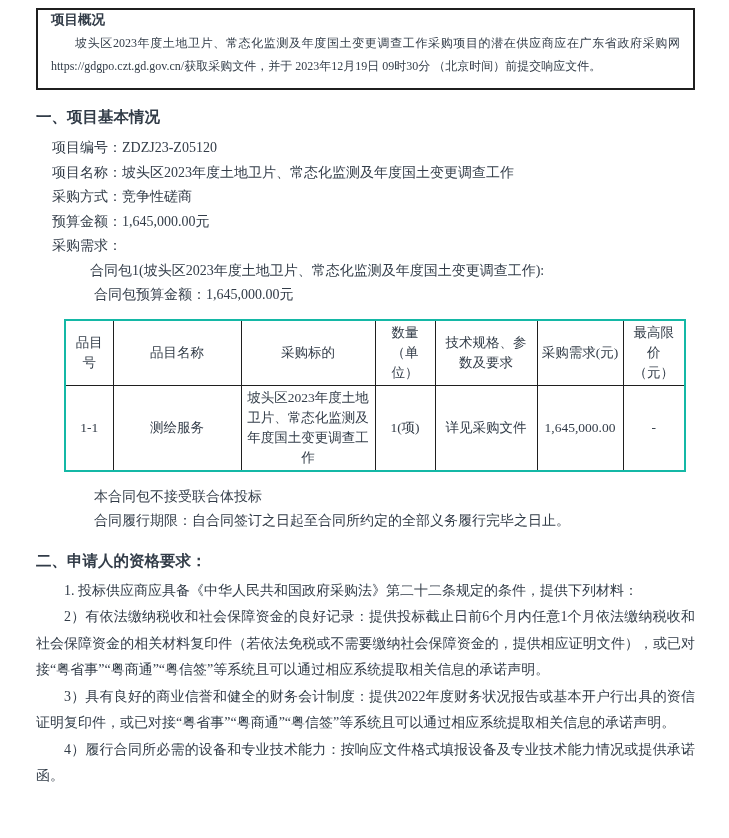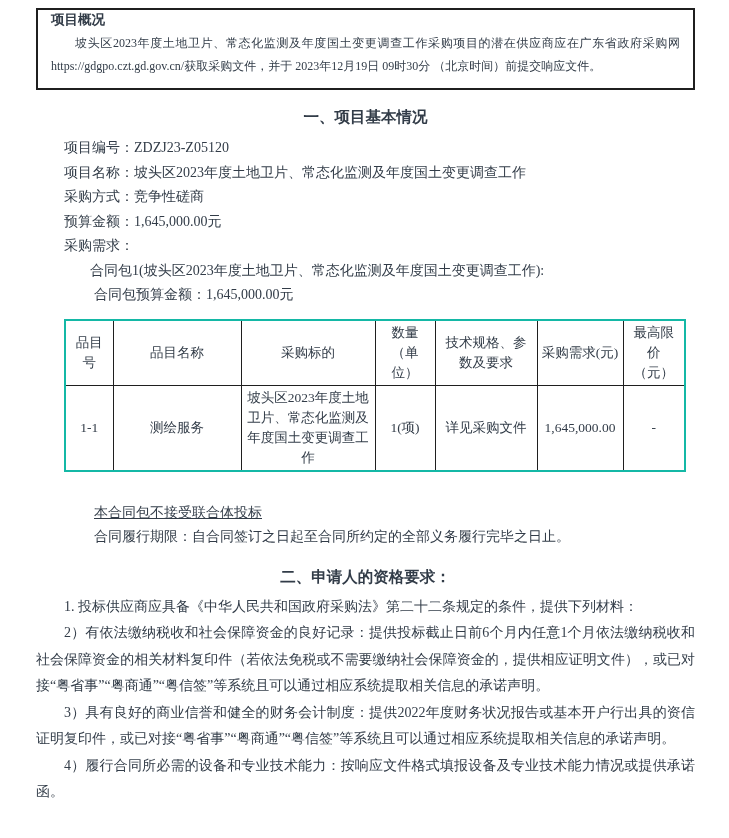--- a/index.html
+++ b/index.html
@@ -33,29 +33,28 @@
     text-align: justify;
     font-size: 12px;
   }
 
   
   .sec-heading {
     font-size: 15.5px;
     font-weight: bold;
     margin: 16px 0 0 0;
     line-height: 21px;
-    text-align: center;
   }
 
   
-  .l1 { margin: 0 0 0 28px; line-height: 24.5px; }
+  .l1 { margin: 0 0 0 16px; line-height: 24.5px; }
   .l1.first { margin-top: 9px; }
   .l2 { margin: 0 0 0 54px; line-height: 24.5px; }
   .l3 { margin: 0 0 0 58px; line-height: 24.5px; }
-  .post-table { margin-top: 29px; text-decoration: underline; }
+  .post-table { margin-top: 13px; }
 
   
   table.items {
     margin: 11px 0 0 28px;
     width: 620px;
     border-collapse: collapse;
     border: 2px solid #14b8a6;
     font-size: 13.5px;
     table-layout: fixed;
   }

